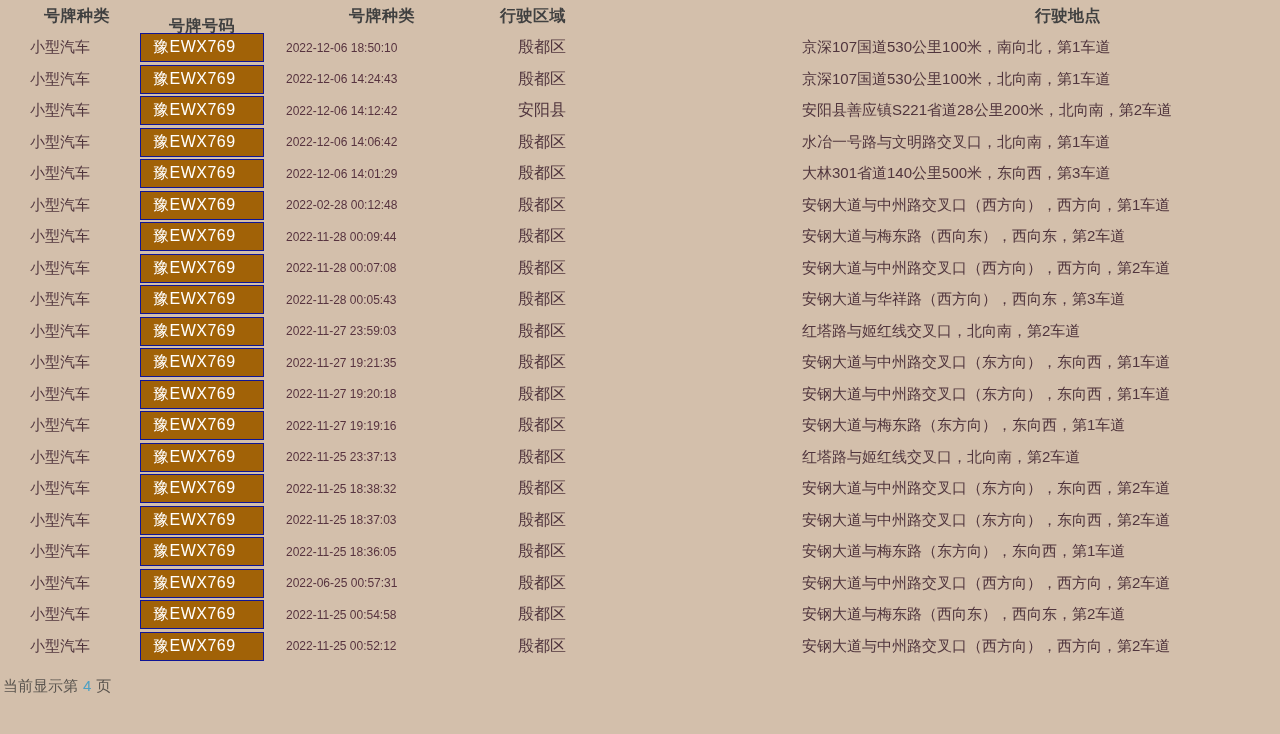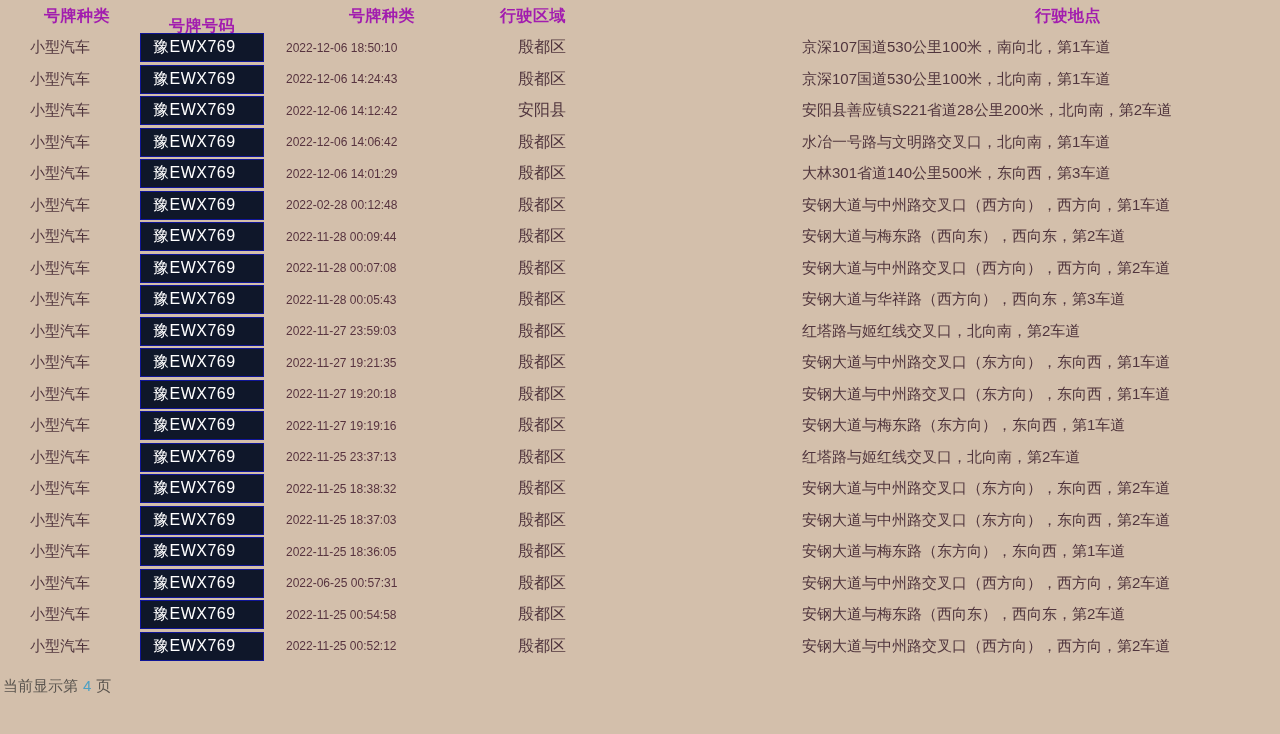--- a/index.html
+++ b/index.html
@@ -6,42 +6,42 @@
   html,body { width:1280px; height:734px; overflow:hidden; }
   body {
     background:#d3bfab;
     font-family:"Liberation Sans","DejaVu Sans",sans-serif;
     color:#50353d;
     position:relative;
   }
   .records-table { position:absolute; top:0; left:0; width:1280px; }
   .hrow {
     display:flex; align-items:center; height:32px;
-    font-weight:bold; font-size:16px; color:#a21caf; letter-spacing:0.5px;
+    font-weight:bold; font-size:16px; color:#404040; letter-spacing:0.5px;
   }
   .row { display:flex; align-items:center; height:31.5px; font-size:15px; }
   .c1 { width:140px; }
   .c2 { width:124px; }
   .c3 { width:236px; }
   .c4 { width:290px; }
   .c5 { flex:1; }
   .hrow .c1 { text-align:center; padding-left:14px; }
   .hrow .c2 { text-align:center;margin-top:21px; }
   .hrow .c3 { text-align:center; }
   .hrow .c4 { text-align:left; }
   .hrow .c5 { text-align:center; padding-left:66px; }
   .row .c1 { padding-left:30px; }
   .row .c2 { display:flex; align-items:center; }
   .row .c3 { padding-left:22px; font-size:12px; color:#57333f; }
   .row .c4 { padding-left:18px; font-size:16px; }
   .row .c5 { padding-left:12px; font-size:15px; }
   .plate {
     display:flex; align-items:center;
     width:124px; height:29px;
-    background:#0f172a; border:1px solid #0f1596;
+    background:#a16207; border:1px solid #0f1596;
     color:#ffffff; font-size:16px; padding-left:12px;
     letter-spacing:0.5px;
   }
   .pagination {
     position:absolute; left:3px; top:677px;
     font-size:15px; color:#5a544e;
   }
   .pagination .pageno { color:#4da0c4; padding:0 5px; }
 </style>
 </head>

